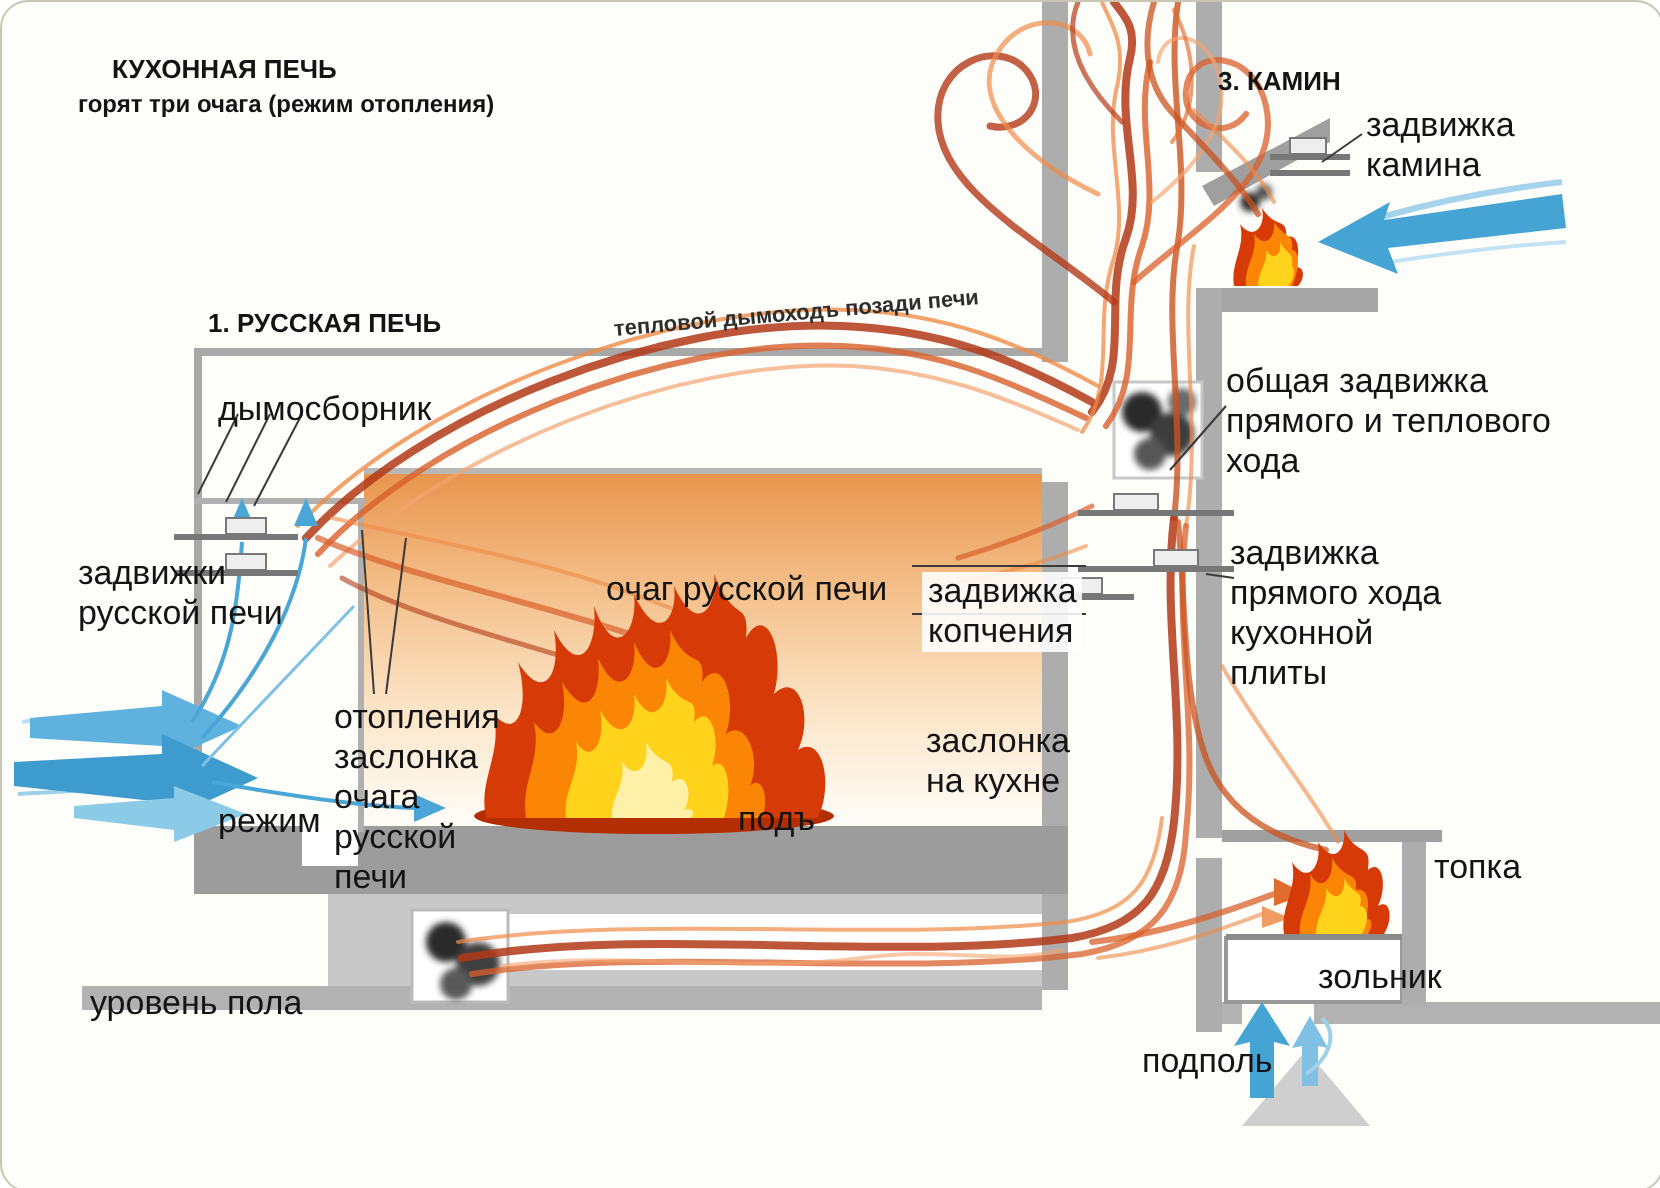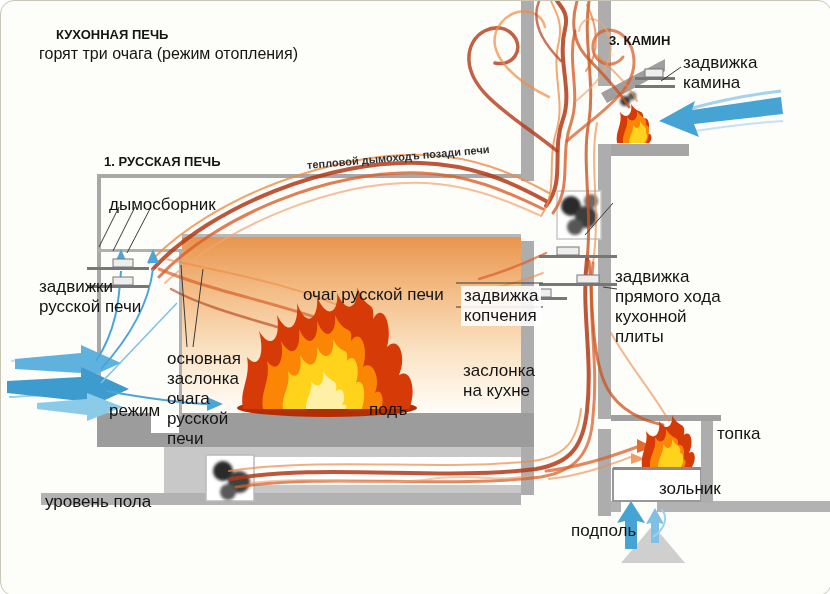--- a/index.html
+++ b/index.html
@@ -5,21 +5,21 @@
   html,body{margin:0;padding:0;background:#ffffff;}
   .scene{
     position:relative;width:830px;height:594px;
     background:#fdfdfa;border:1px solid #c9c6b6;border-radius:14px;
     overflow:hidden;font-family:"Liberation Sans",sans-serif;color:#141414;
   }
   .scene svg{position:absolute;left:0;top:0;}
   .lbl{position:absolute;font-size:17px;line-height:1.18;white-space:pre-line;z-index:5;}
   .hdr{position:absolute;font-size:13px;font-weight:bold;white-space:pre;z-index:5;}
   .t1{position:absolute;font-size:13px;font-weight:bold;z-index:5;}
-  .t2{position:absolute;font-size:16px;font-weight:normal;z-index:5;}
+  .t2{position:absolute;font-size:12px;font-weight:bold;z-index:5;}
   .rot{position:absolute;font-size:11px;font-weight:bold;color:#2e2e2e;
        transform:rotate(-5deg);transform-origin:left center;white-space:pre;z-index:5;}
   .bgw{background:rgba(255,255,255,.88);padding:0 3px;}
 </style>
 </head>
 <body>
 
 <div class="scene">
 
   <svg width="830" height="594" viewBox="0 0 830 594">
@@ -212,30 +212,33 @@
   <div class="t2" style="left:38px;top:44px">горят три очага (режим отопления)</div>
 
   <div class="hdr" style="left:103px;top:153px">1. РУССКАЯ ПЕЧЬ</div>
   <div class="hdr" style="left:608px;top:32px">3. КАМИН</div>
 
   <div class="rot" style="left:306px;top:158px">тепловой дымоходъ позади печи</div>
 
   <div class="lbl" style="left:108px;top:194px">дымосборник</div>
   <div class="lbl" style="left:682px;top:52px">задвижка
 камина</div>
+  <div class="lbl" style="left:612px;top:180px">общая задвижка
+прямого и теплового
+хода</div>
   <div class="lbl" style="left:38px;top:276px">задвижки
 русской печи</div>
   <div class="lbl" style="left:302px;top:284px">очаг русской печи</div>
   <div class="lbl bgw" style="left:460px;top:285px">задвижка
 копчения</div>
   <div class="lbl" style="left:614px;top:266px">задвижка
 прямого хода
 кухонной
 плиты</div>
-  <div class="lbl" style="left:166px;top:348px">основная
+  <div class="lbl" style="left:166px;top:348px">отопления
 заслонка
 очага
 русской
 печи</div>
   <div class="lbl" style="left:462px;top:360px">заслонка
 на кухне</div>
   <div class="lbl" style="left:108px;top:400px">режим</div>
   <div class="lbl" style="left:368px;top:399px">подъ</div>
   <div class="lbl" style="left:716px;top:423px">топка</div>
   <div class="lbl" style="left:658px;top:478px">зольник</div>

